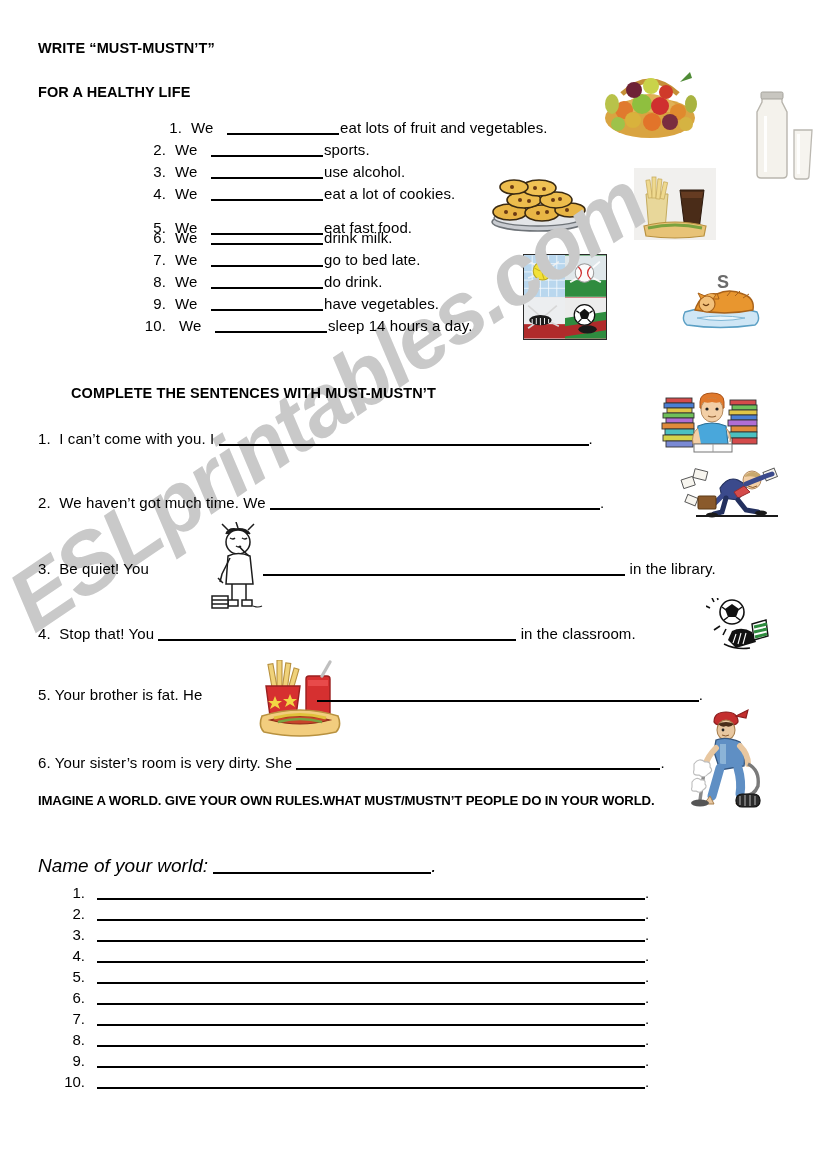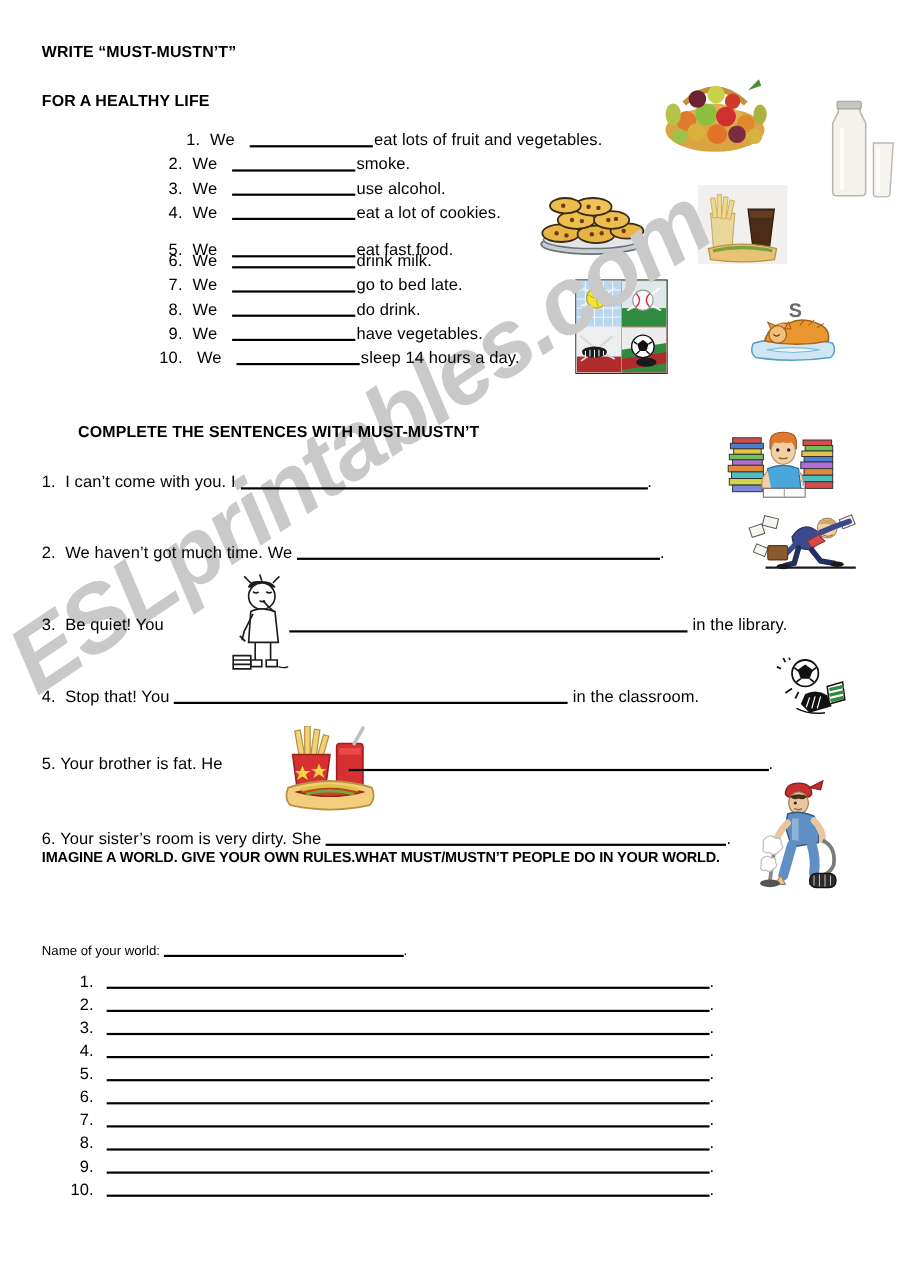--- a/index.html
+++ b/index.html
@@ -94,22 +94,23 @@
     display: inline-block;
     border-bottom: 2px solid #000;
     height: 13px;
     margin-bottom: -2px;
     vertical-align: baseline;
   }
 
   
   .s3label {
     position: absolute;
-    font-size: 12px;
-    white-space: nowrap;
+    font-size: 19px;
+    white-space: nowrap;
+    font-style: italic;
   }
   .s3row {
     position: absolute;
     font-size: 15px;
     white-space: nowrap;
   }
   .s3num {
     display: inline-block;
     width: 30px;
     text-align: right;
@@ -471,21 +472,21 @@
 
   <div class="layer-text">
 
     <div class="hd" style="left:38px; top:40px;">WRITE “MUST-MUSTN’T”</div>
     <div class="hd" style="left:38px; top:84px;">FOR A HEALTHY LIFE</div>
 
     <div class="s1row" style="left:156px; top:119px;">
       <span class="s1num">1.</span><span class="s1we">We</span><span class="blank-s1"></span><span>eat lots of fruit and vegetables.</span>
     </div>
     <div class="s1row" style="left:140px; top:141px;">
-      <span class="s1num">2.</span><span class="s1we">We</span><span class="blank-s1"></span><span>smoke.</span>
+      <span class="s1num">2.</span><span class="s1we">We</span><span class="blank-s1"></span><span>sports.</span>
     </div>
     <div class="s1row" style="left:140px; top:163px;">
       <span class="s1num">3.</span><span class="s1we">We</span><span class="blank-s1"></span><span>use alcohol.</span>
     </div>
     <div class="s1row" style="left:140px; top:185px;">
       <span class="s1num">4.</span><span class="s1we">We</span><span class="blank-s1"></span><span>eat a lot of cookies.</span>
     </div>
     <div class="s1row" style="left:140px; top:219px;">
       <span class="s1num">5.</span><span class="s1we">We</span><span class="blank-s1"></span><span>eat fast food.</span>
     </div>
@@ -538,21 +539,21 @@
       <span>Your brother is fat. He</span>
       <span style="display:inline-block; width:110px;"></span><span class="rule" style="width:382px;"></span><span>.</span>
     </div>
 
     <div class="s2row" style="left:38px; top:754px;">
       <span>6.</span>
       <span>Your sister’s room is very dirty. She</span>
       <span class="rule" style="width:364px;"></span><span>.</span>
     </div>
 
-    <div class="hd-narrow" style="left:38px; top:772px;">IMAGINE A WORLD. GIVE YOUR OWN RULES.WHAT MUST/MUSTN’T PEOPLE DO IN YOUR WORLD.</div>
+    <div class="hd-narrow" style="left:38px; top:793px;">IMAGINE A WORLD. GIVE YOUR OWN RULES.WHAT MUST/MUSTN’T PEOPLE DO IN YOUR WORLD.</div>
 
     <div class="s3label" style="left:38px; top:855px;">
       <span>Name of your world:</span>
       <span class="rule" style="width:218px;"></span><span>.</span>
     </div>
 
     <div class="s3row" style="left:55px; top:884px;">
       <span class="s3num">1.</span><span class="rule" style="width:548px;"></span><span>.</span>
     </div>
     <div class="s3row" style="left:55px; top:905px;">

